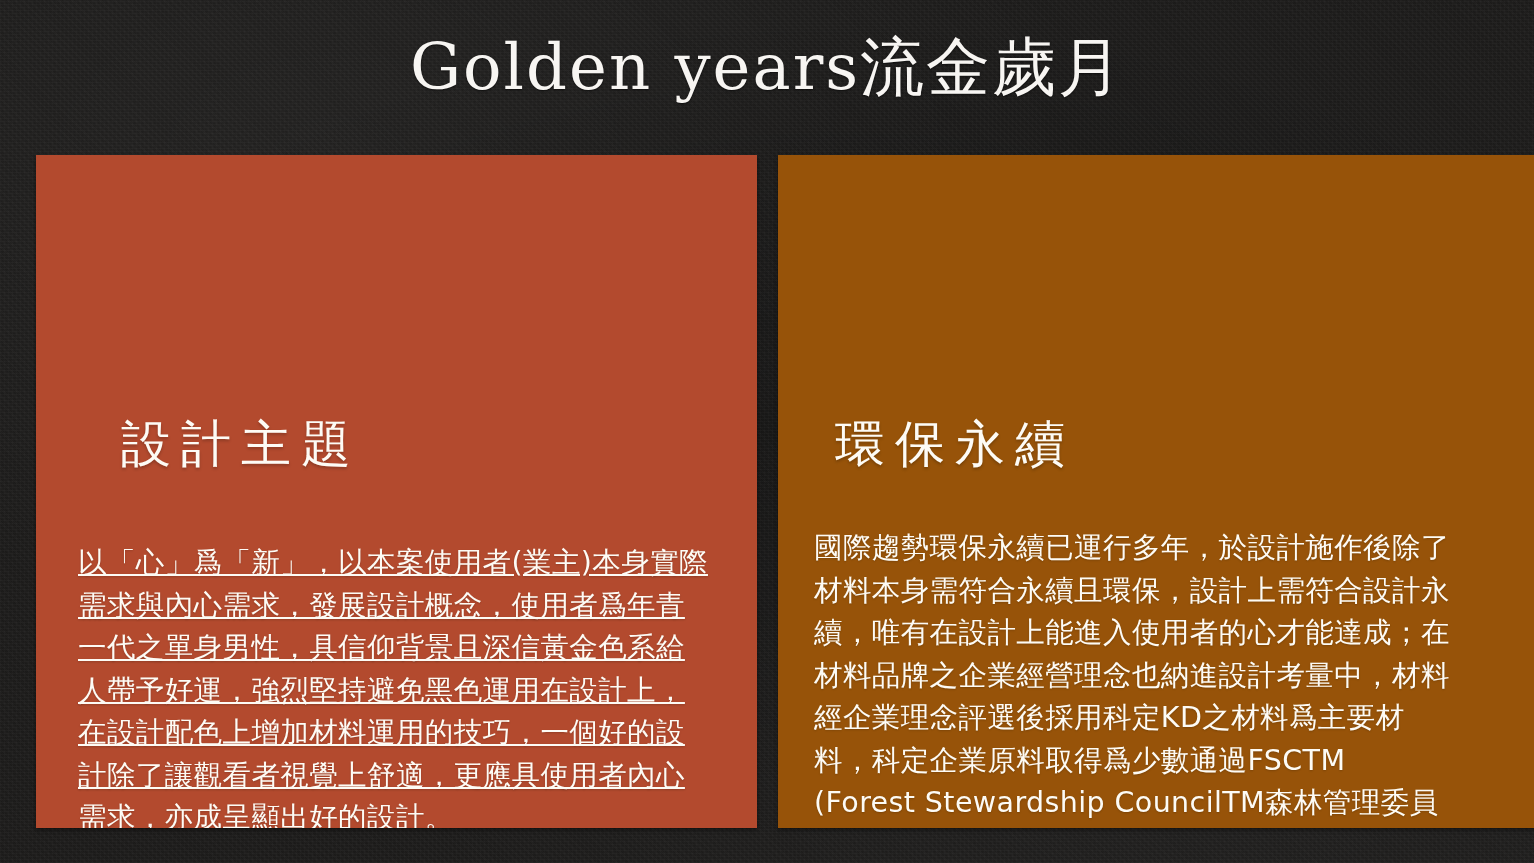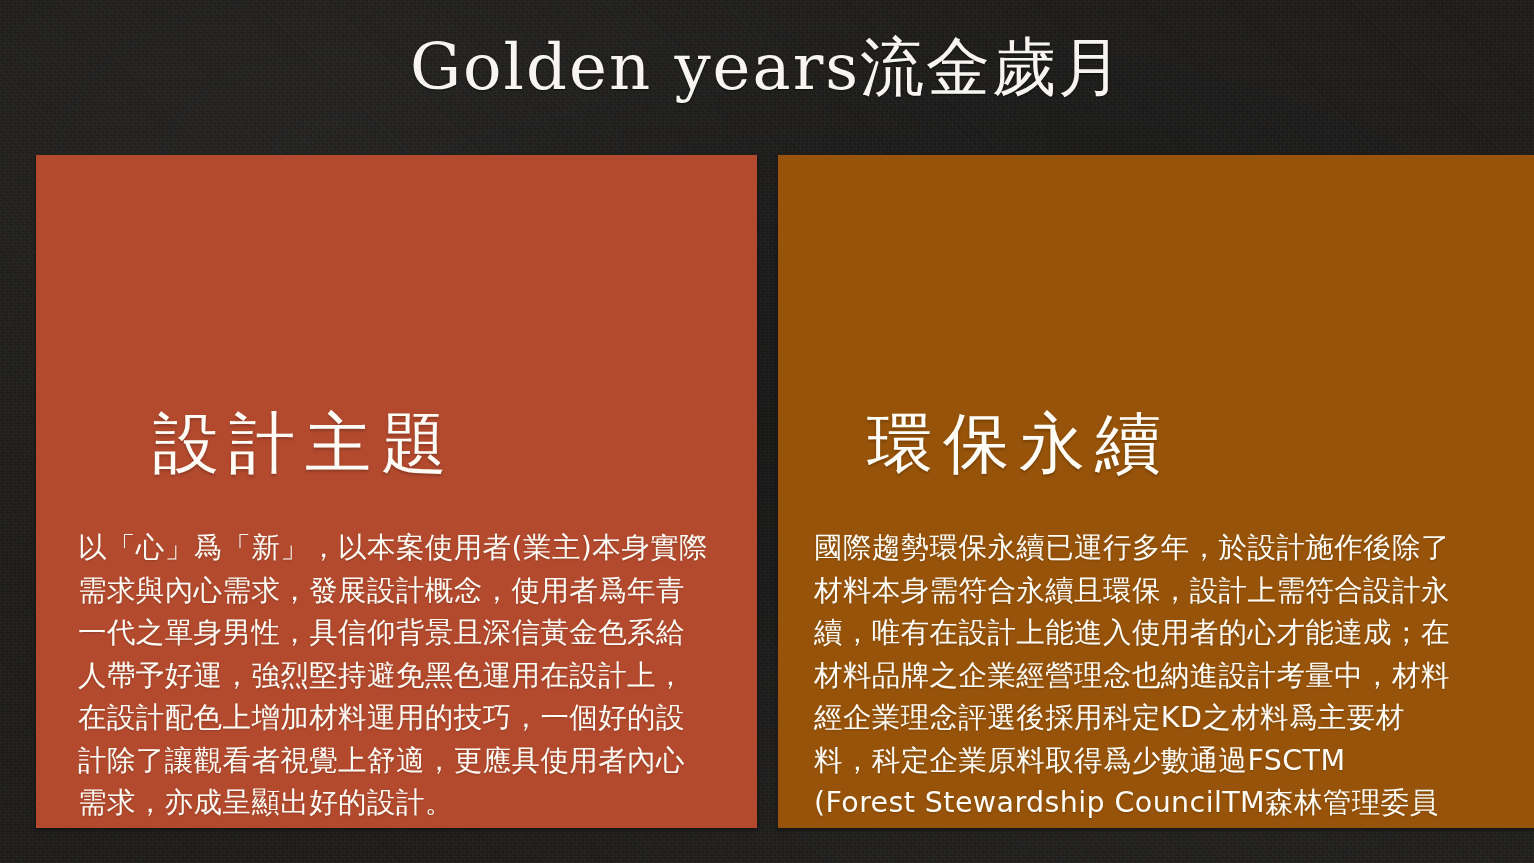--- a/index.html
+++ b/index.html
@@ -73,48 +73,48 @@
     left: 778px;
     width: 853px;
     background-color: #975309;
   }
 
   .panel-heading {
     position: absolute;
     top: 246px;
     color: #fdfbf6;
     font-family: "DejaVu Sans", "Liberation Sans", sans-serif;
-    font-size: 66px;
+    font-size: 50px;
     line-height: 86px;
     letter-spacing: 10px;
     font-weight: 400;
     white-space: pre;
     text-shadow: 0 2px 3px rgba(0,0,0,0.22);
-    margin-left: 32px;
   }
 
   #panel-design-theme .panel-heading { left: 85px; }
   #panel-eco-sustainability .panel-heading { left: 57px; }
 
   .panel-body {
     position: absolute;
     color: #fdfbf5;
     font-family: "DejaVu Sans", "Liberation Sans", sans-serif;
     font-size: 28.5px;
     line-height: 42.5px;
     letter-spacing: 0.4px;
     white-space: pre-wrap;
     word-break: break-word;
     text-shadow: 0 1px 2px rgba(0,0,0,0.18);
   }
 
   #panel-design-theme .panel-body {
     left: 42px;
-    top: 372px;
+    top: 387px;
     width: 634px;
+    text-decoration: underline;
   }
 
   #panel-eco-sustainability .panel-body {
     left: 36px;
     top: 372px;
     width: 640px;
   }
 </style>
 </head>
 <body>

